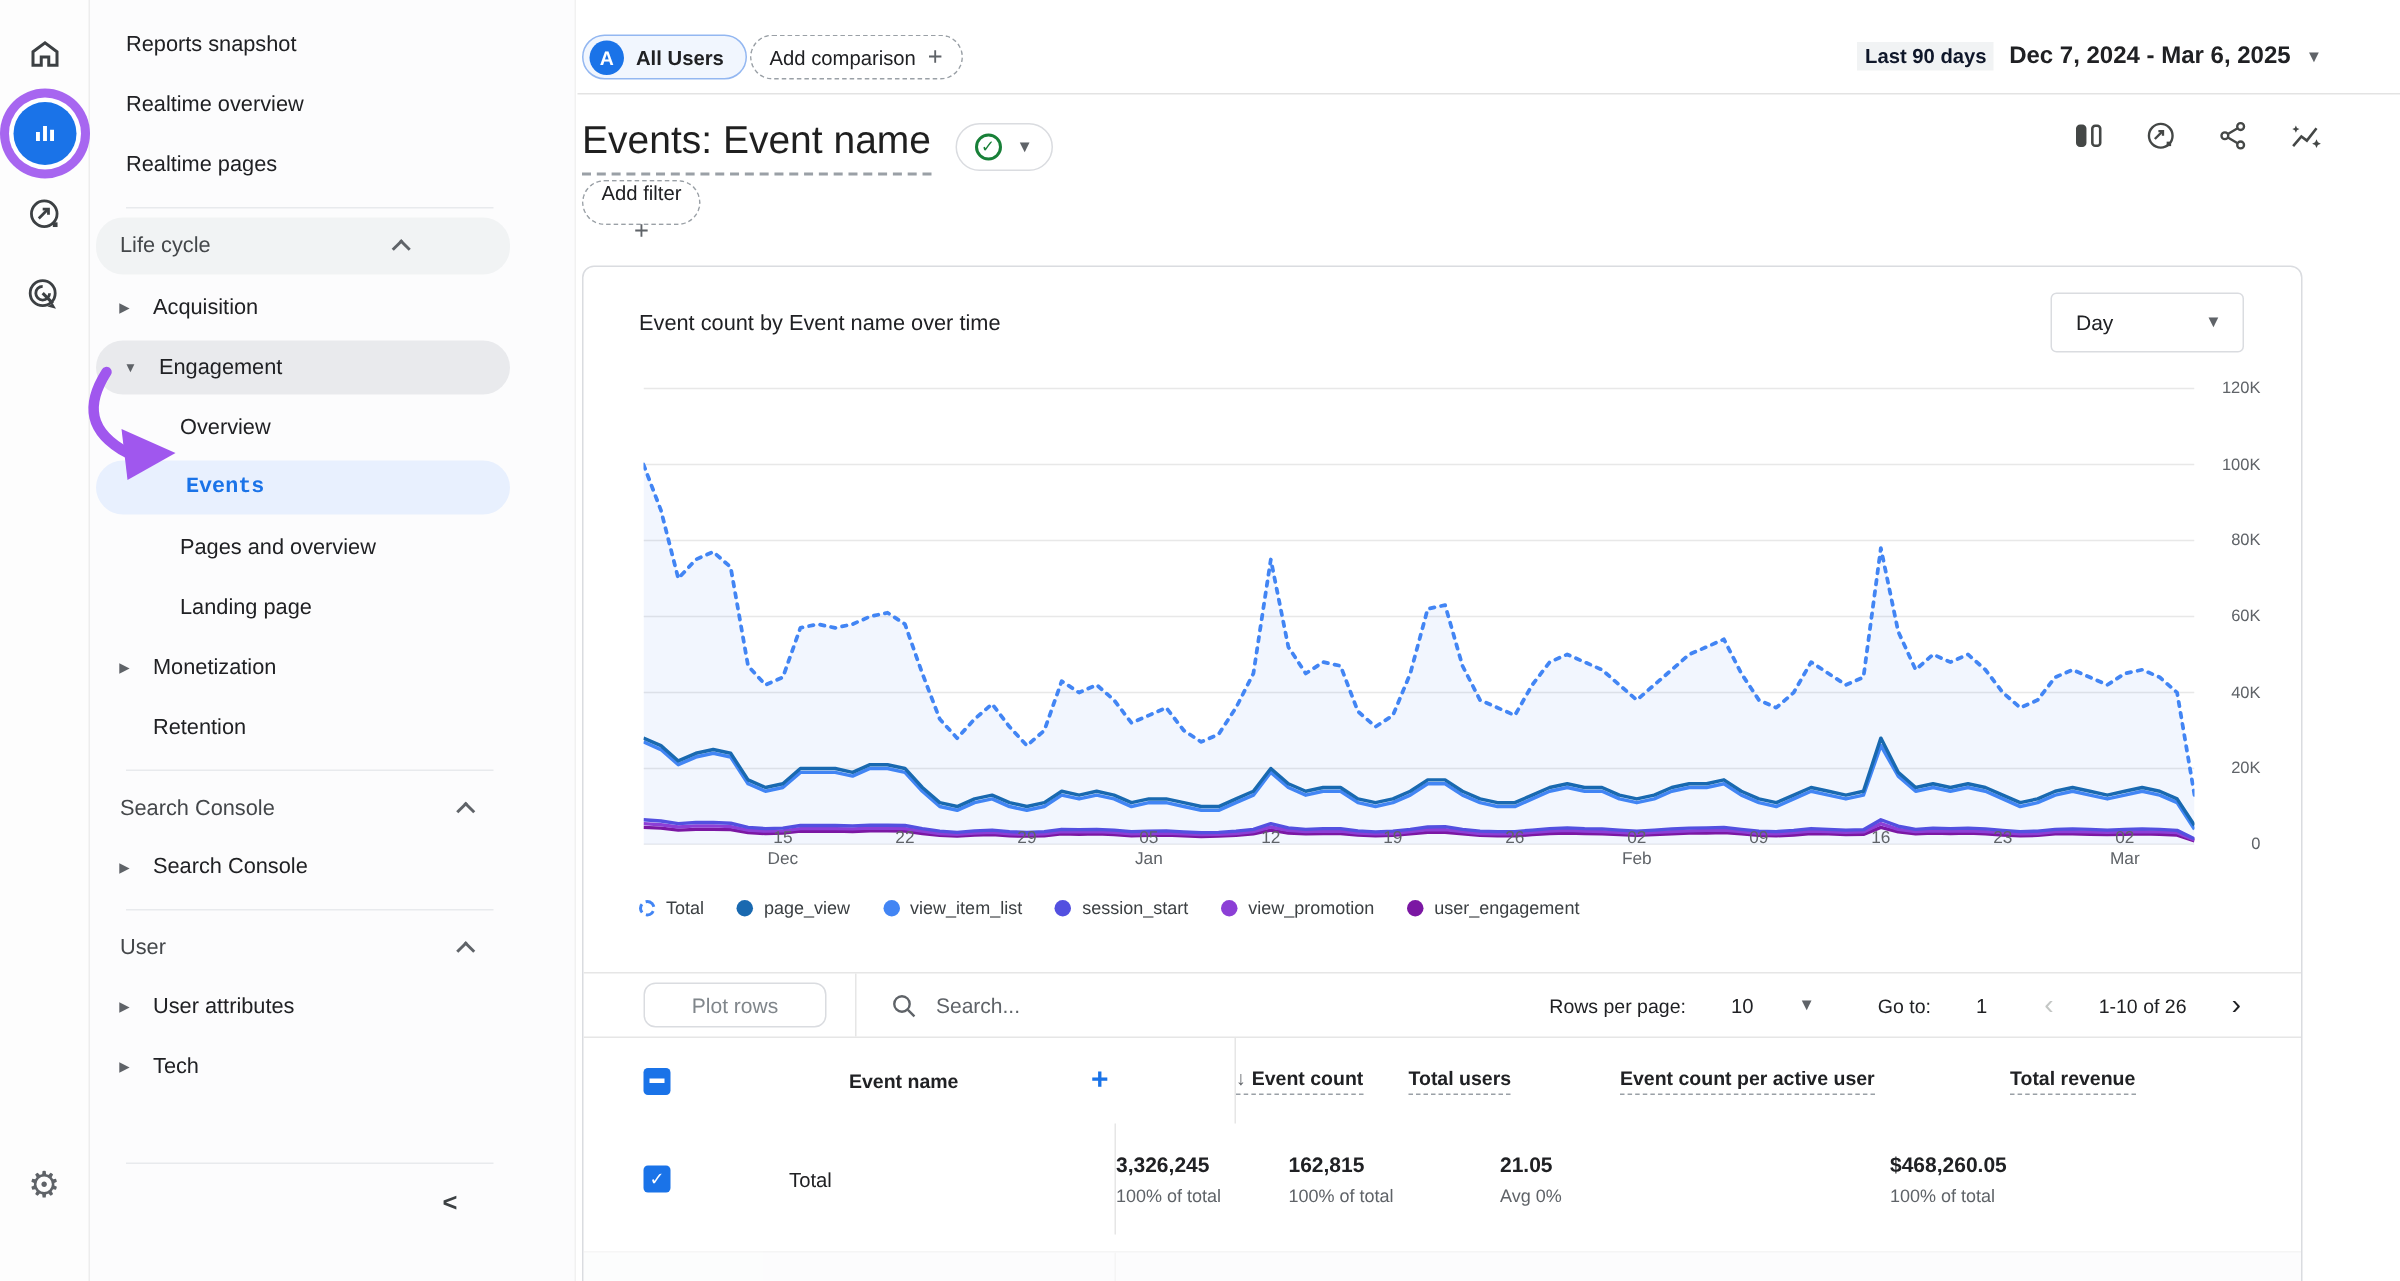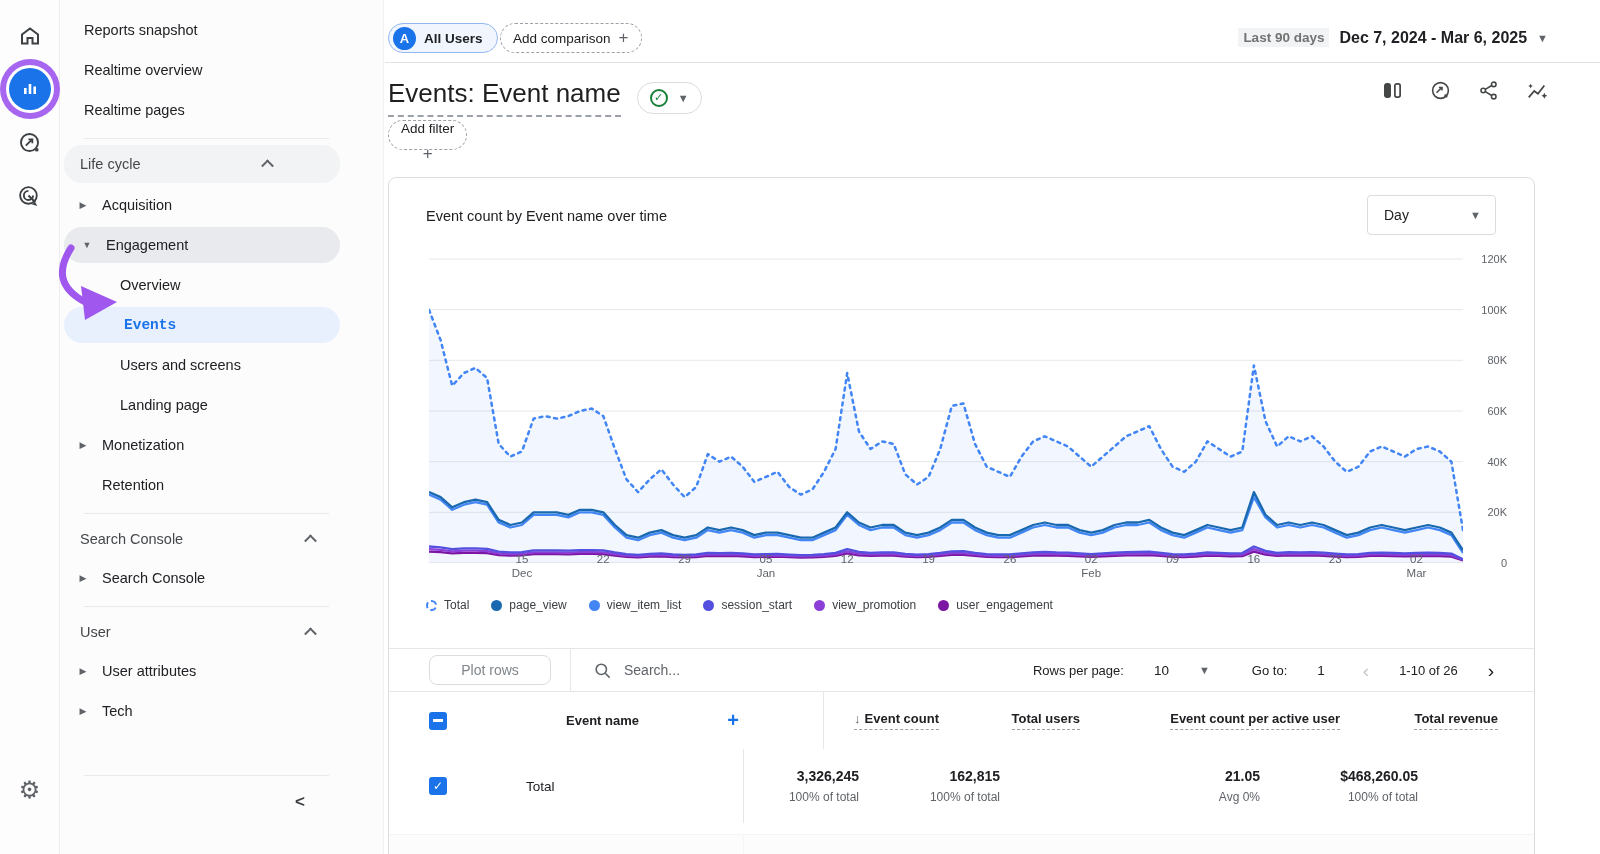--- a/index.html
+++ b/index.html
@@ -36,21 +36,21 @@
   
   .main { position:absolute; left:385px; top:0; width:1215px; height:854px; background:#fff; }
   .topbar { position:absolute; left:0; top:0; width:1215px; height:63px; border-bottom:1px solid #e3e3e3; }
   .chip { display:inline-flex; align-items:center; height:30px; border-radius:16px; font-size:13.5px; }
   .chip-allusers { position:absolute; left:3px; top:23px; background:#f1f6fe; border:1.5px solid #93b7f1; padding:0 14px 0 4px; gap:8px; cursor:pointer; }
   .avatar-a { width:23px; height:23px; border-radius:50%; background:#1a73e8; color:#fff; font-size:13px; font-weight:bold; display:flex; align-items:center; justify-content:center; }
   .chip-dash { border:1px dashed #9aa0a6; background:#fff; padding:0 12px; gap:8px; cursor:pointer; }
   .chip-comparison { position:absolute; left:115px; top:23px; }
   .plus-g { color:#5f6368; font-size:17px; font-weight:normal; }
   .date-zone { position:absolute; right:52px; top:28px; display:flex; align-items:center; gap:10px; }
-  .date-preset { font-size:13.5px; font-weight:bold; color:#737373; background:#f1f3f4; padding:2px 5px; }
+  .date-preset { font-size:13.5px; font-weight:bold; color:#0f172a; background:#f1f3f4; padding:2px 5px; }
   .date-range { font-size:16px; font-weight:bold; color:#202124; }
   .caret { color:#5f6368; font-size:11px; }
   .title-row { position:absolute; left:3px; top:78px; display:flex; align-items:center; gap:16px; }
   .page-title { font-size:26px; color:#1f1f1f; border-bottom:2px dashed #9aa0a6; padding-bottom:6px; }
   .check-badge { display:inline-flex; align-items:center; gap:10px; border:1px solid #dadce0; border-radius:17px; height:32px; padding:0 12px; cursor:pointer; }
   .green-check { width:18px; height:18px; border:2px solid #188038; border-radius:50%; color:#188038; font-size:11px; font-weight:bold; display:flex; align-items:center; justify-content:center; }
   .action-icons { position:absolute; right:52px; top:80px; display:flex; gap:27px; color:#444746; }
   .action-icons svg { cursor:pointer; }
   .chip-filter { position:absolute; left:3px; top:120px;flex-direction:column; }
 
@@ -86,21 +86,21 @@
   .trow  { position:absolute; left:0; width:1147px; display:flex; }
   .row-total { top:571px; height:74px; }
   .row-faded { top:656px; height:60px; opacity:0.38; background:#f8f9fa; border-top:1px solid #e6e6e6; }
   .cell-check { flex:0 0 48px; display:flex; align-items:center; justify-content:flex-start; padding-left:40px; box-sizing:content-box; width:8px; }
   .cb { width:18px; height:18px; border-radius:3px; background:#1a73e8; color:#fff; display:flex; align-items:center; justify-content:center; flex:0 0 auto; cursor:pointer; }
   .cb-minus::after { content:""; width:10px; height:2.5px; background:#fff; display:block; }
   .cb-check { font-size:12px; font-weight:bold; }
   .cell-name { flex:0 0 266px; display:flex; align-items:center; padding-left:49px; position:relative; }
   .name-plus { position:absolute; right:44px; color:#1a73e8; font-size:20px; cursor:pointer; }
   .metrics { flex:1 1 auto; display:flex; border-left:1px solid #e6e6e6; }
-  .mcell { display:flex; flex-direction:column; justify-content:center; align-items:flex-end; }
+  .mcell { display:flex; flex-direction:column; justify-content:center; align-items:flex-start; }
   .mc0 { width:115px; } .mc1 { width:141px; } .mc2 { width:260px; } .mc3 { width:158px; }
   .mspacer { flex:1 1 auto; }
   .mhead { font-size:13px; font-weight:bold; color:#202124; }
   .mhead .hul { border-bottom:1px dashed #9aa0a6; padding-bottom:3px; white-space:nowrap; }
   .sort-arrow { color:#5f6368; font-weight:normal; margin-right:4px; }
   .thead .cell-name { font-size:13px; font-weight:bold; }
   .mval { font-size:14px; font-weight:bold; color:#202124; }
   .msub { font-size:12px; color:#5f6368; margin-top:6px; }
 </style>
 </head>
@@ -166,21 +166,21 @@
           <span class="arrow">▼</span>
           <span class="lbl-arrow">Engagement</span>
         </div>
         <div class="nav-item">
           <span class="lbl-indent">Overview</span>
         </div>
         <div class="nav-item pill pill-blue">
           <span class="lbl-indent">Events</span>
         </div>
         <div class="nav-item">
-          <span class="lbl-indent">Users and screens</span>
+          <span class="lbl-indent">Pages and overview</span>
         </div>
         <div class="nav-item">
           <span class="lbl-indent">Landing page</span>
         </div>
         <div class="nav-item">
           <span class="arrow">▶</span>
           <span class="lbl-arrow">Monetization</span>
         </div>
         <div class="nav-item">
           <span class="lbl-arrow">Retention</span>
@@ -334,21 +334,21 @@
           <div class="xtick" style="left: 499.573px;">
             <div>19</div>
           </div>
           <div class="xtick" style="left: 580.899px;">
             <div>26</div>
           </div>
           <div class="xtick" style="left: 662.225px;">
             <div>02</div>
             <div>Feb</div>
           </div>
-          <div class="xtick" style="left: 743.551px; font-style: italic;">
+          <div class="xtick" style="left: 743.551px;">
             <div>09</div>
           </div>
           <div class="xtick" style="left: 824.876px;">
             <div>16</div>
           </div>
           <div class="xtick" style="left: 906.202px;">
             <div>23</div>
           </div>
           <div class="xtick" style="left: 987.528px;">
             <div>02</div>

